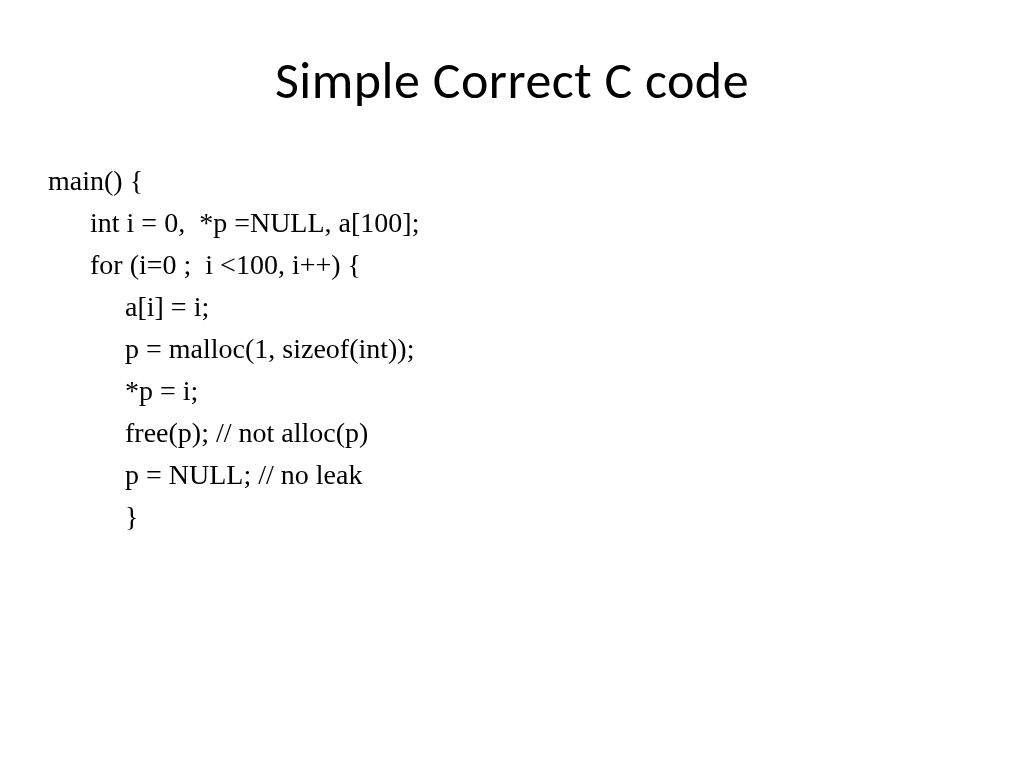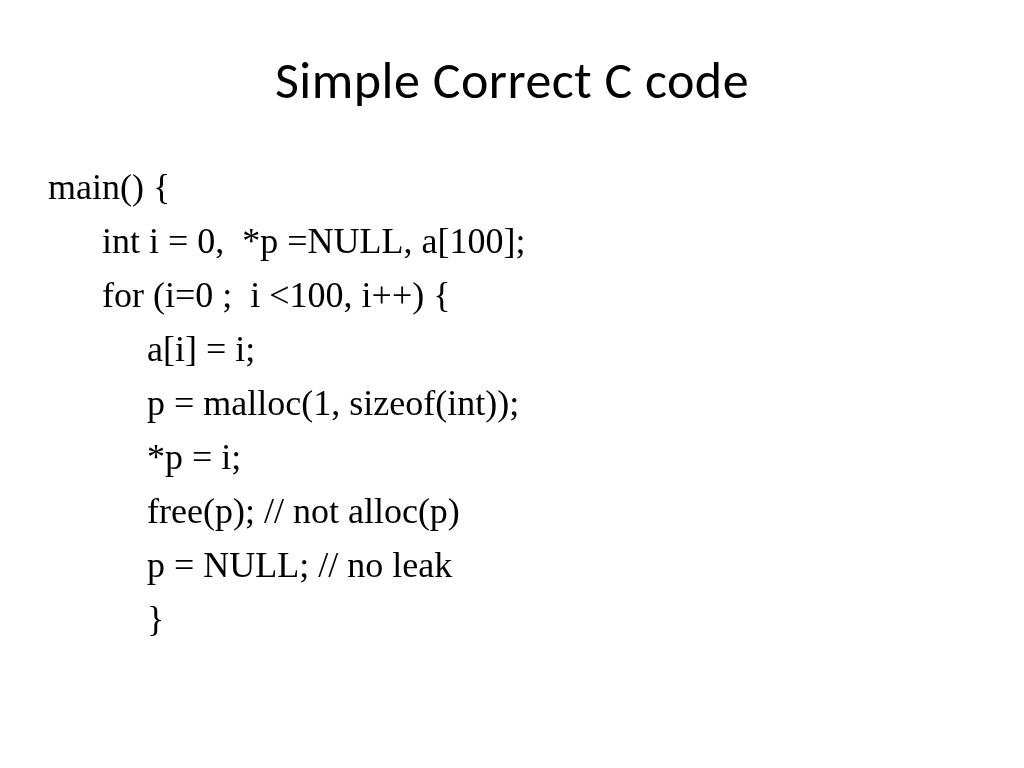--- a/index.html
+++ b/index.html
@@ -22,21 +22,21 @@
     }
     .title {
       font-size: 52px;
       font-weight: 400;
       text-align: center;
       margin-bottom: 48px;
       letter-spacing: 0.5px;
     }
     .code-block {
       font-family: "Times New Roman", Times, serif;
-      font-size: 36px;
+      font-size: 28px;
       line-height: 1.5;
       white-space: pre;
       padding-left: 0;
     }
   </style>
 </head>
 <body>
 
 <div class="slide">
   <h1 class="title">Simple Correct C code</h1>

